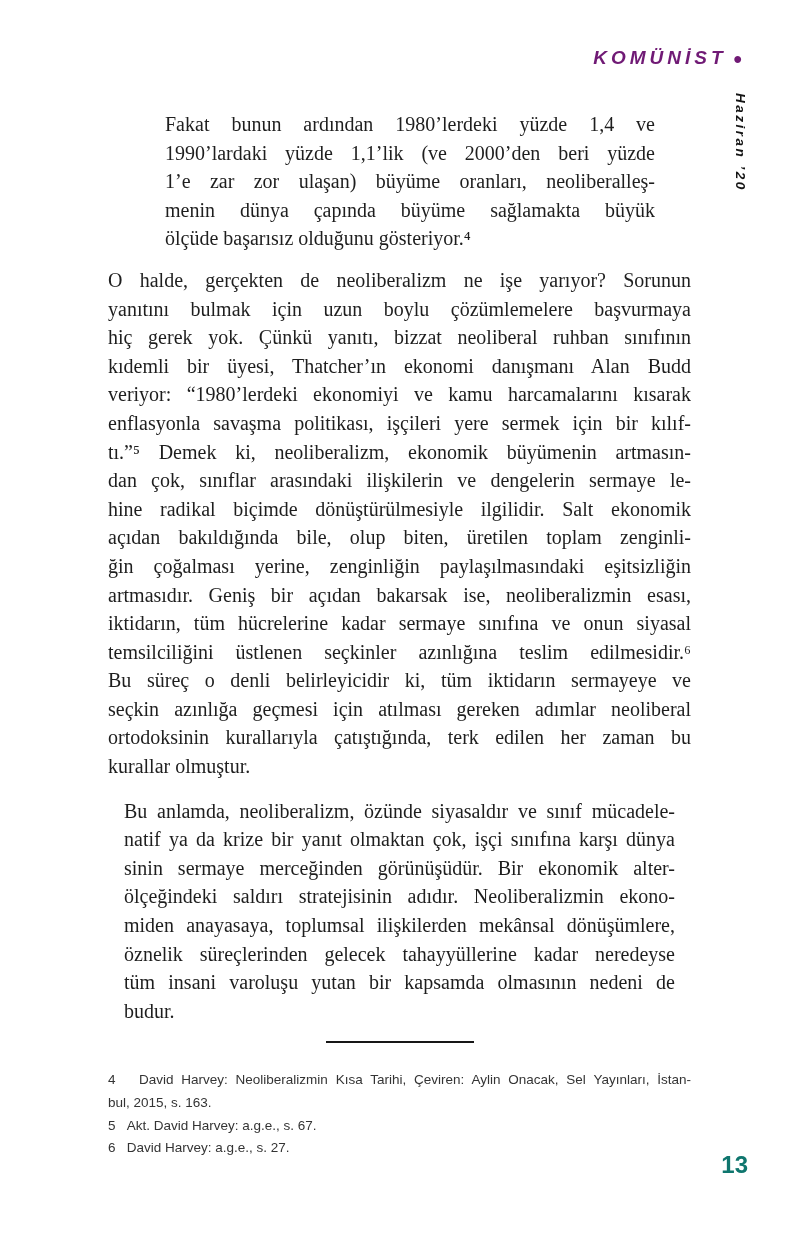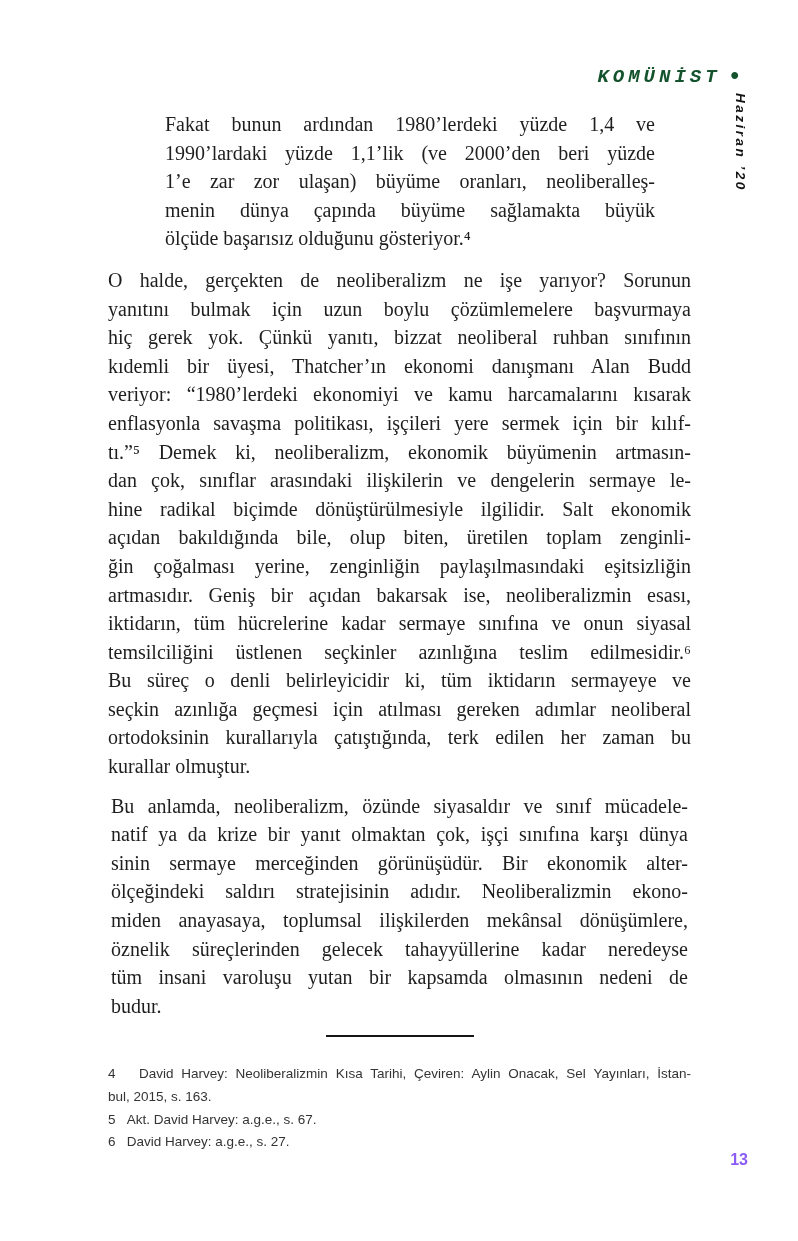--- a/index.html
+++ b/index.html
@@ -16,28 +16,28 @@
     color: #1e1e1e;
   }
   .sheet {
     position: absolute;
     inset: 0;
     background: #ffffff;
   }
   
   .header {
     position: absolute;
-    top: 66px;
+    top: 47px;
     right: 56px;
-    font-family: Liberation Mono, monospace;
+    font-family: Liberation Sans, sans-serif;
     font-weight: bold;
     font-style: italic;
     font-size: 19px;
     letter-spacing: 4px;
-    color: #14532d;
+    color: #701a75;
     white-space: nowrap;
     display: flex;
     align-items: center;
     gap: 7px;
   }
   .header .dot {
     font-style: normal;
     font-size: 24px;
     letter-spacing: 0;
     line-height: 0;
@@ -80,21 +80,21 @@
   .line.last {
     text-align: left;
   }
   .quote {
     margin: 0 36px 13px 57px;
   }
   .para1 {
     margin: 0 0 11px 0;
   }
   .para2 {
-    margin: 3px;
+    margin: 16px;
   }
   .fn-sep {
     margin-top: 15px;
     width: 148px;
     border: none;
     border-top: 2px solid #161616;
     margin-bottom: 7px;
   }
   .footnotes {
     font-family: "Liberation Sans", "DejaVu Sans", sans-serif;
@@ -105,22 +105,22 @@
   }
   .footnotes .line {
     height: 22.6px;
   }
   .page-number {
     position: absolute;
     top: 1151px;
     right: 50px;
     font-family: "Liberation Sans", "DejaVu Sans", sans-serif;
     font-weight: bold;
-    font-size: 16px;
-    color: #8b5cf6;
+    font-size: 24px;
+    color: #0f766e;
   }
 </style>
 </head>
 <body>
 
 <div class="sheet">
 
   <div class="header">
     <span>KOMÜNİST</span>
     <span class="dot">•</span>

